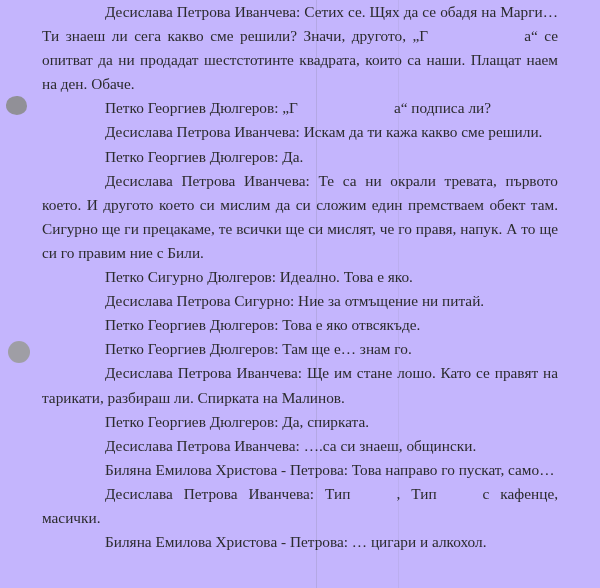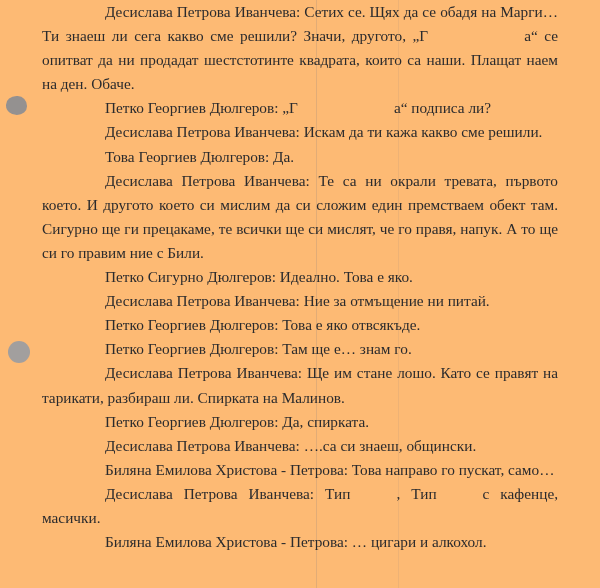--- a/index.html
+++ b/index.html
@@ -12,21 +12,21 @@
     background: #ffffff;
     font-family: "Liberation Serif", "DejaVu Serif", serif;
     overflow: hidden;
     position: relative;
   }
 
   
   #page {
     position: absolute;
     inset: 0;
-    background: #fdba74;
+    background: #c4b5fd;
     overflow: hidden;
   }
 
   
   .scan-line {
     position: absolute;
     top: 0;
     bottom: 0;
     width: 1px;
     background: rgba(120,120,130,0.20);
@@ -99,27 +99,27 @@
   <div class="margin-mark m2"></div>
 
   <div id="text-body">
 
     <p class="para"><span>Десислава Петрова Иванчева: Сетих се. Щях да се обадя на Марги… Ти знаеш ли сега какво сме решили? Значи, другото, „Г</span><span class="redaction r-md"></span><span>а“ се опитват да ни продадат шестстотинте квадрата, които са наши. Плащат наем на ден. Обаче.</span></p>
 
     <p class="para"><span>Петко Георгиев Дюлгеров: „Г</span><span class="redaction r-md"></span><span>а“ подписа ли?</span></p>
 
     <p class="para">Десислава Петрова Иванчева: Искам да ти кажа какво сме решили.</p>
 
-    <p class="para">Това Георгиев Дюлгеров: Да.</p>
+    <p class="para">Петко Георгиев Дюлгеров: Да.</p>
 
     <p class="para">Десислава Петрова Иванчева: Те са ни окрали тревата, първото което. И другото което си мислим да си сложим един премстваем обект там. Сигурно ще ги прецакаме, те всички ще си мислят, че го правя, напук. А то ще си го правим ние с Били.</p>
 
     <p class="para">Петко Сигурно Дюлгеров: Идеално. Това е яко.</p>
 
-    <p class="para">Десислава Петрова Иванчева: Ние за отмъщение ни питай.</p>
+    <p class="para">Десислава Петрова Сигурно: Ние за отмъщение ни питай.</p>
 
     <p class="para">Петко Георгиев Дюлгеров: Това е яко отвсякъде.</p>
 
 
     <p class="para">Петко Георгиев Дюлгеров: Там ще е… знам го.</p>
 
     <p class="para">Десислава Петрова Иванчева: Ще им стане лошо. Като се правят на тарикати, разбираш ли. Спирката на Малинов.</p>
 
     <p class="para">Петко Георгиев Дюлгеров: Да, спирката.</p>
 

